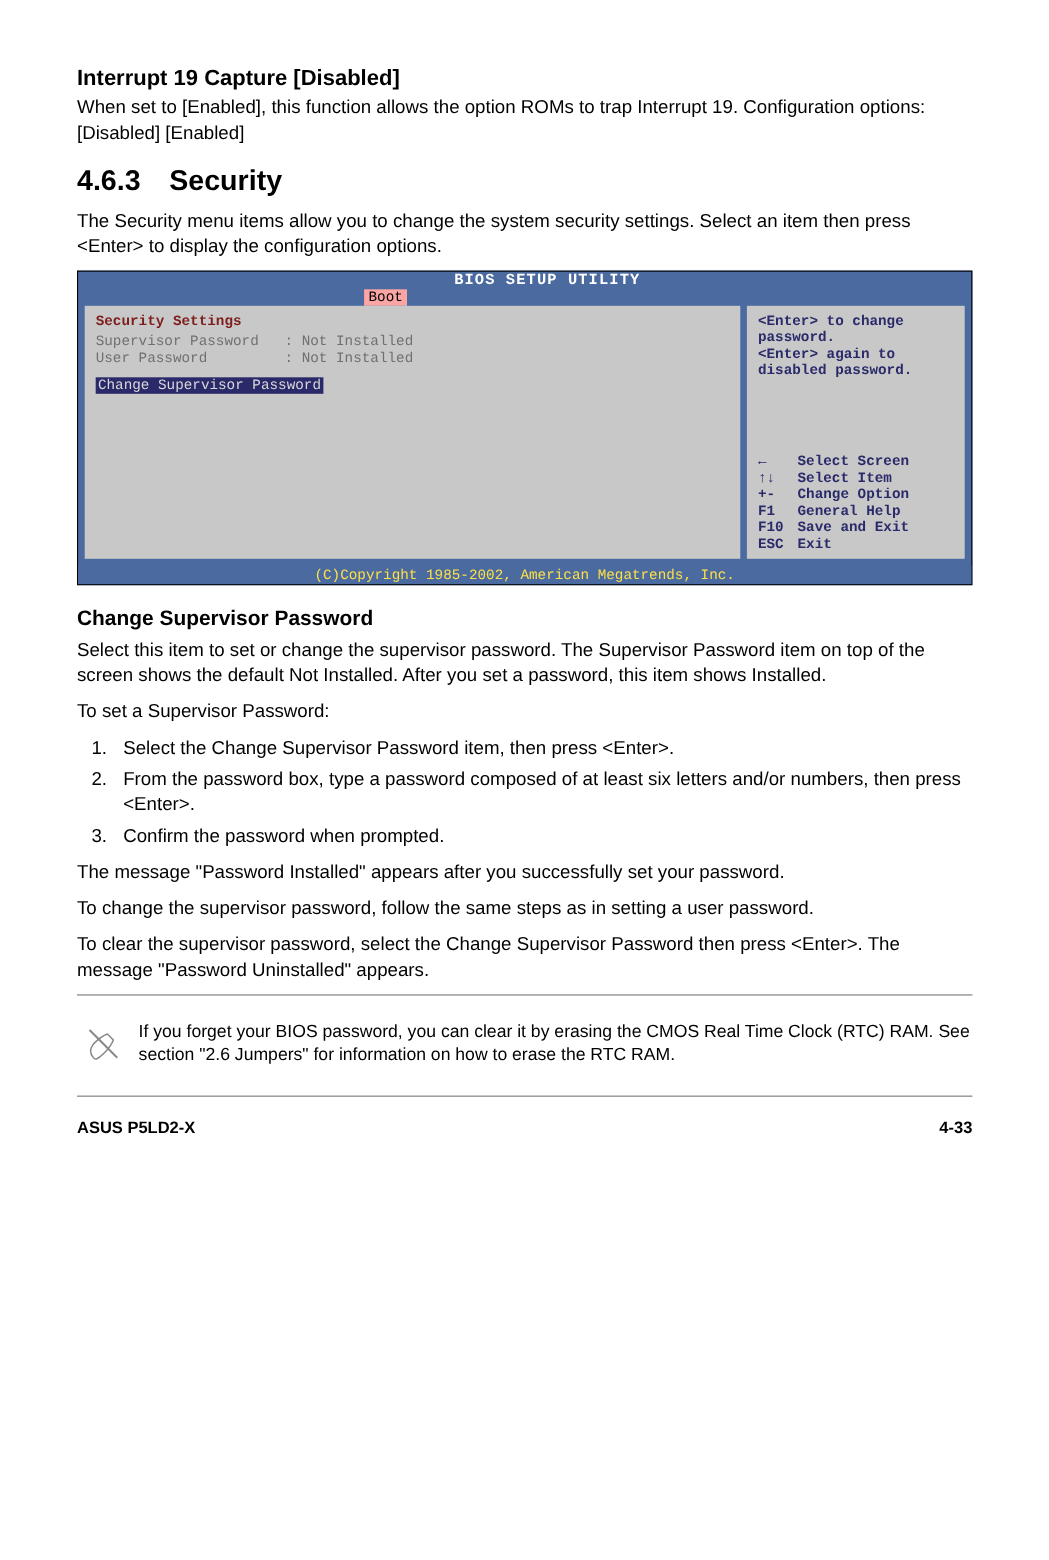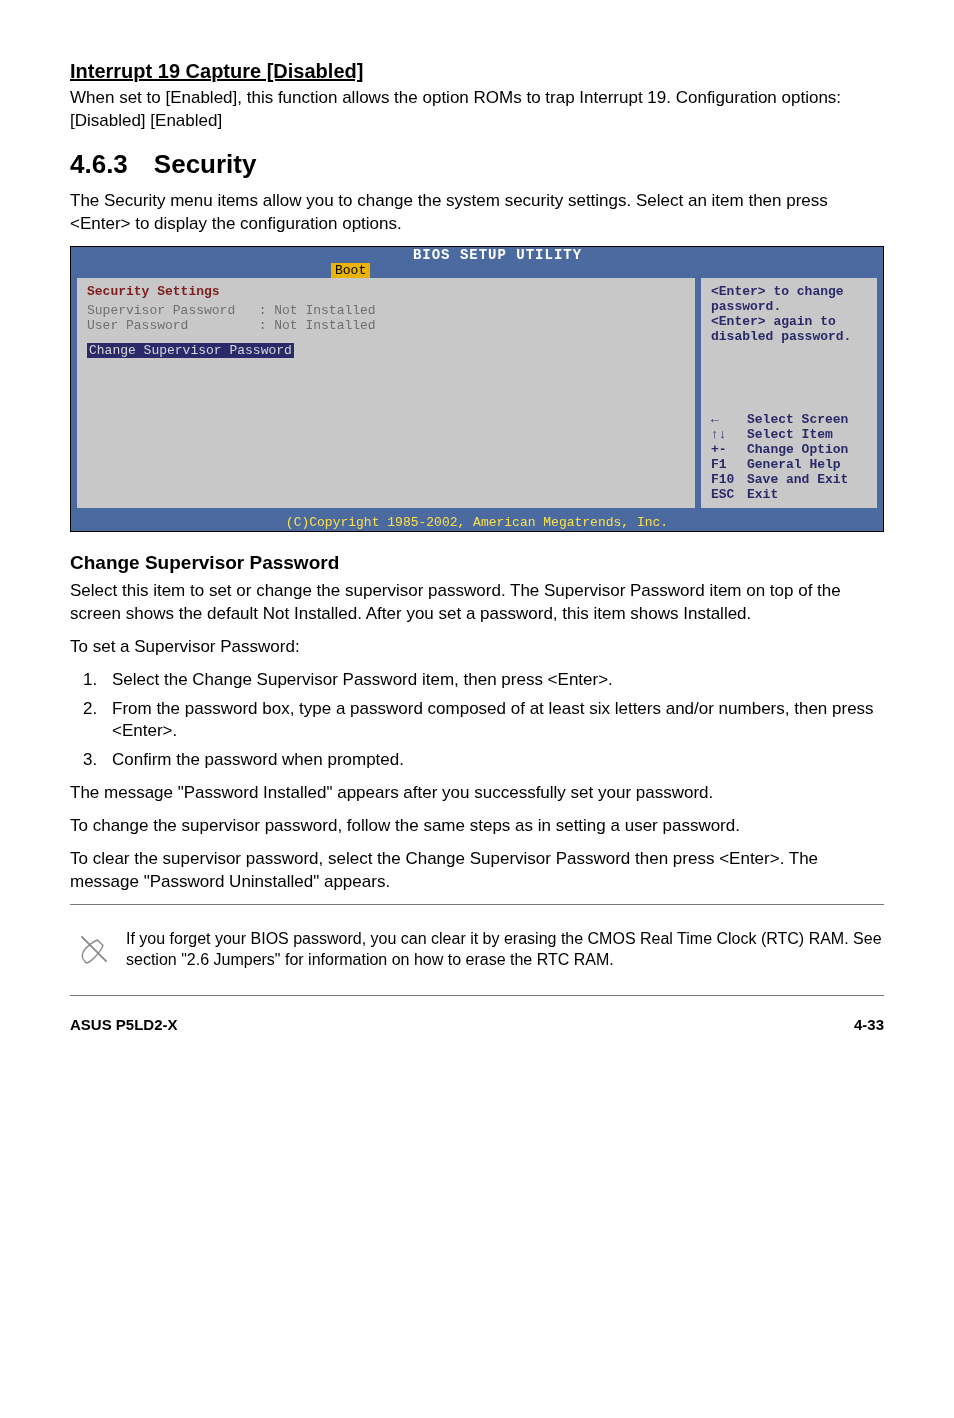--- a/index.html
+++ b/index.html
@@ -7,21 +7,20 @@
       font-family: Arial, Helvetica, sans-serif;
       padding: 60px 70px 40px 70px;
       width: 954px;
       color: #000;
       background: #fff;
     }
     .h3 {
       font-size: 20px;
       font-weight: bold;
       margin-bottom: 4px;
-      text-decoration: underline;
     }
     .body-p {
       font-size: 17px;
       line-height: 1.35;
       margin-bottom: 10px;
     }
     .h2 {
       font-size: 26px;
       font-weight: bold;
       margin-top: 16px;
@@ -37,40 +36,40 @@
     }
     .bios-title {
       text-align: center;
       color: #fff;
       font-weight: bold;
       font-size: 14px;
       letter-spacing: 1px;
       margin-left: 41px;
     }
     .bios-tab {
-      background: #eab308;
+      background: #fca5a5;
       display: inline-block;
       padding: 0 4px;
       margin-left: 260px;
       color: #000;
       font-size: 13px;
     }
     .bios-body {
       display: flex;
       gap: 6px;
       padding: 0 6px 6px 6px;
     }
     .bios-left {
       flex: 1;
       background: #c8c8c8;
       padding: 6px 10px;
       min-height: 230px;
     }
     .bios-right {
-      width: 176px;
+      width: 198px;
       background: #c8c8c8;
       padding: 6px 10px;
       display: flex;
       flex-direction: column;
       justify-content: space-between;
       min-height: 230px;
     }
     .bios-heading {
       color: #7f1d1d;
       font-weight: bold;

